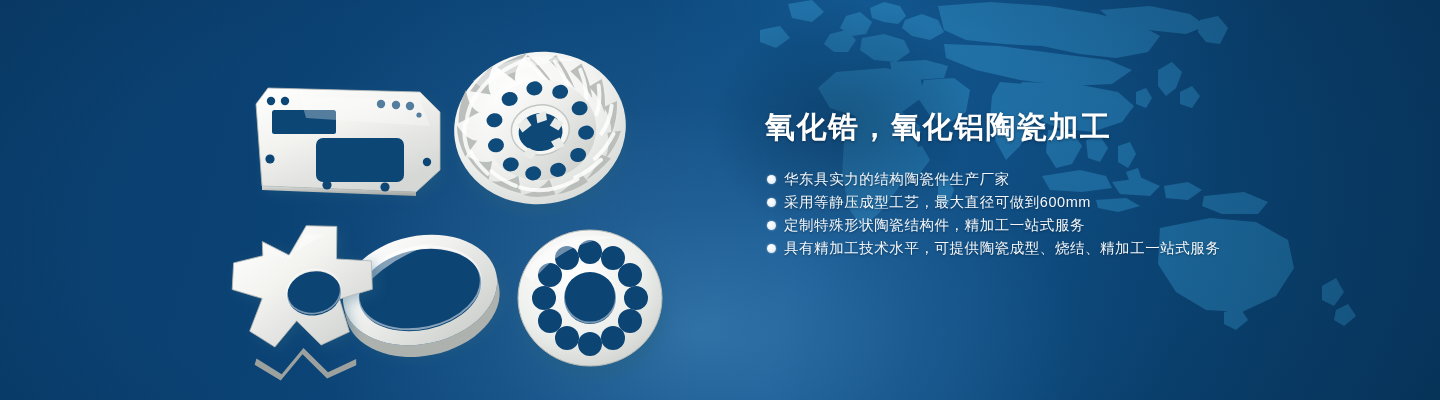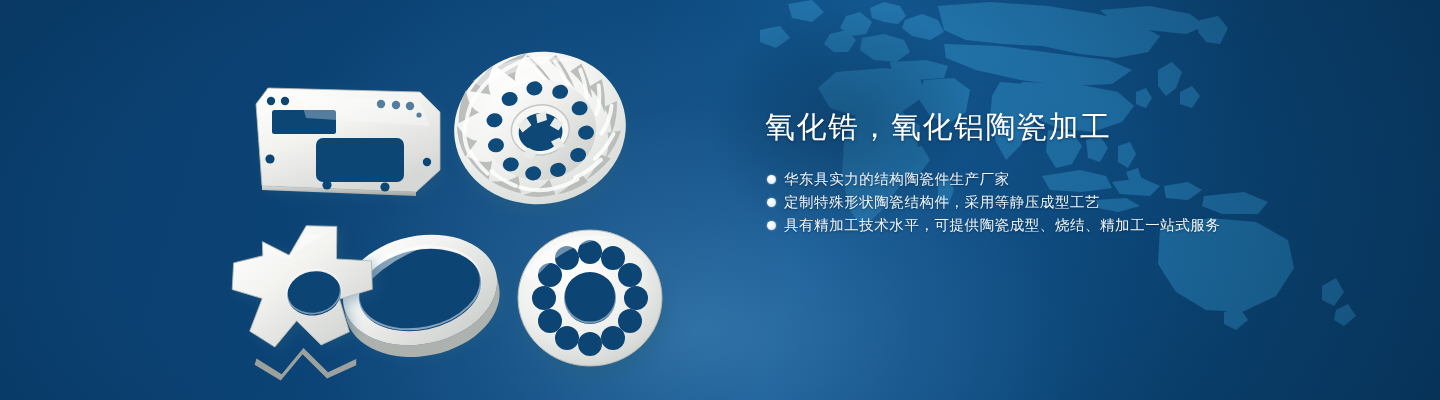--- a/index.html
+++ b/index.html
@@ -84,21 +84,21 @@
     position: absolute;
     left: 765px;
     top: 108px;
     width: 640px;
   }
   .headline {
     font-size: 30px;
     line-height: 1.25;
     color: #ffffff;
     letter-spacing: 1.5px;
-    font-weight: 400;
+    font-weight: 700;
     text-shadow: 0 1px 3px rgba(2,24,46,0.55);
     margin: 0 0 22px 0;
     white-space: nowrap;
   }
   .bullets {
     list-style: none;
     margin: 0;
     padding: 0;
   }
   .bullet {
@@ -380,21 +380,25 @@
   <div class="copy">
     <h1 class="headline">氧化锆，氧化铝陶瓷加工</h1>
 
     <ul class="bullets">
       <li class="bullet">
         <span class="bullet-dot"></span>
         <span class="bullet-text">华东具实力的结构陶瓷件生产厂家</span>
       </li>
       <li class="bullet">
         <span class="bullet-dot"></span>
-        <span class="bullet-text">定制特殊形状陶瓷结构件，采用等静压成型工艺</span>
+        <span class="bullet-text">采用等静压成型工艺，最大直径可做到600mm</span>
+      </li>
+      <li class="bullet">
+        <span class="bullet-dot"></span>
+        <span class="bullet-text">定制特殊形状陶瓷结构件，精加工一站式服务</span>
       </li>
       <li class="bullet">
         <span class="bullet-dot"></span>
         <span class="bullet-text">具有精加工技术水平，可提供陶瓷成型、烧结、精加工一站式服务</span>
       </li>
     </ul>
   </div>
 
 </div>
 

